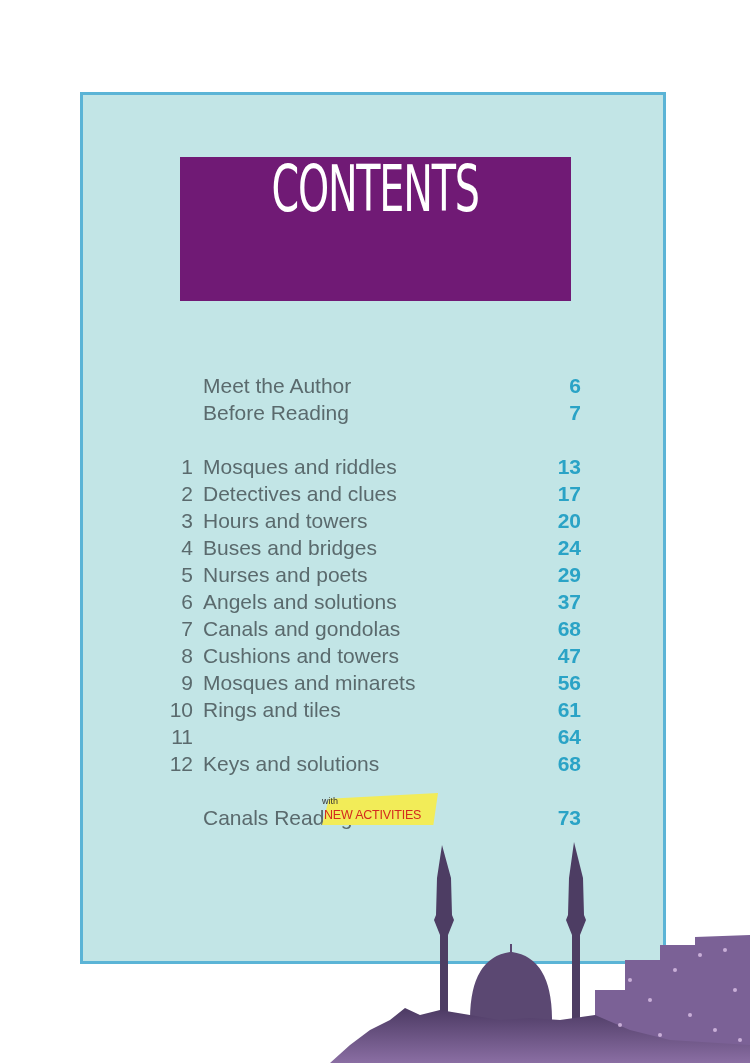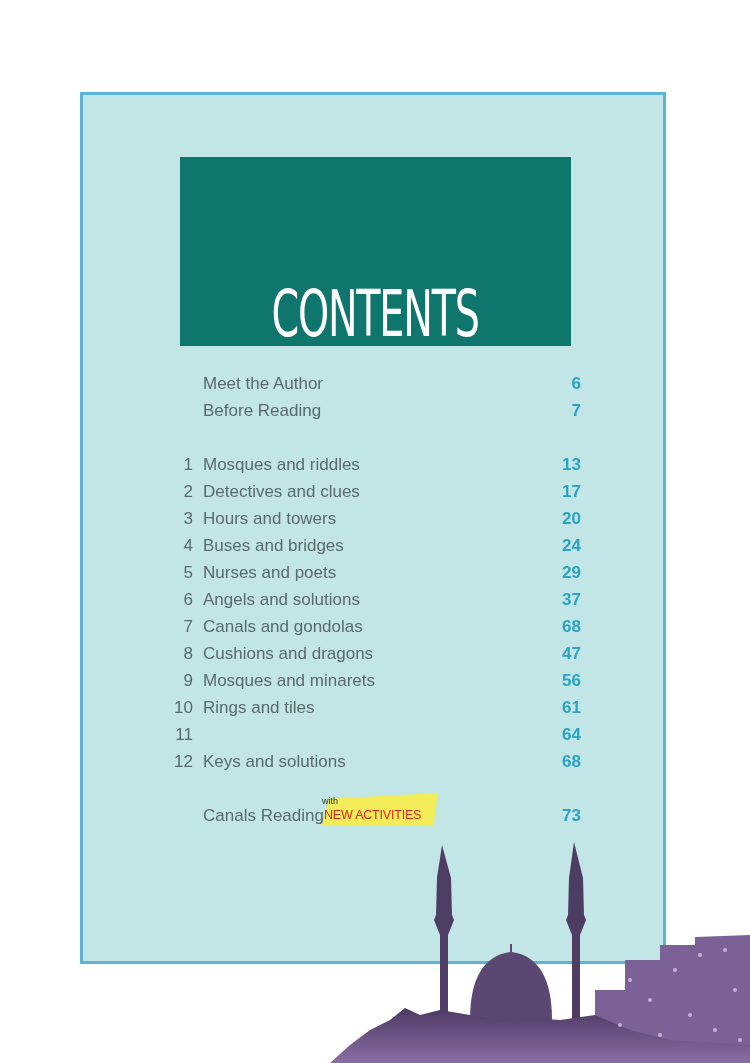--- a/index.html
+++ b/index.html
@@ -1,20 +1,20 @@
 <!DOCTYPE html>
 <html><head>
 <meta charset="utf-8">
 <style>
   html, body { margin:0; padding:0; }
   body { width:750px; height:1063px; background:#ffffff; position:relative; overflow:hidden; font-family:"Liberation Sans", sans-serif; }
   .panel { position:absolute; left:80px; top:92px; width:580px; height:866px; background:#c2e5e6; border:3px solid #5bb4d6; }
-  .title-box { position:absolute; left:180px; top:157px; width:391px; height:189px; background:#0f766e; display:flex; align-items:flex-end; justify-content:center; }
+  .title-box { position:absolute; left:180px; top:157px; width:391px; height:144px; background:#701a75; display:flex; align-items:flex-start; justify-content:center; }
   .title { color:#ffffff; font-family:"DejaVu Sans", sans-serif; font-size:64px; font-weight:normal; letter-spacing:-2px; transform:scaleX(0.62); transform-origin:center; line-height:1; }
-  .row { position:absolute; left:160px; width:421px; height:22px; font-size:17px; color:#5a6a6d; }
+  .row { position:absolute; left:160px; width:421px; height:22px; font-size:21px; color:#5a6a6d; }
   .row .num { position:absolute; right:388px; top:0; text-align:right; }
   .row .label { position:absolute; left:43px; top:0; white-space:nowrap; }
   .row .page { position:absolute; right:0; top:0; color:#2aa3c6; font-weight:bold; }
   .badge { position:absolute; left:322px; top:793px; width:116px; height:32px; }
   .badge .bg { position:absolute; inset:0; background:#f2ec58; clip-path:polygon(6% 18%, 100% 0, 96% 100%, 0 100%); }
   .badge .with { position:absolute; left:0; right:0; top:3px; text-align:left; font-size:9px; color:#333; }
   .badge .na { position:absolute; left:2px; top:15px; font-size:12.5px; font-weight:normal; color:#d42a1e; letter-spacing:-0.2px; white-space:nowrap; }
   .skyline { position:absolute; left:330px; top:840px; width:420px; height:223px; }
 </style>
 </head>
@@ -65,21 +65,21 @@
   <span class="label">Angels and solutions</span>
   <span class="page">37</span>
 </div>
 <div class="row" style="top:617px">
   <span class="num">7</span>
   <span class="label">Canals and gondolas</span>
   <span class="page">68</span>
 </div>
 <div class="row" style="top:644px">
   <span class="num">8</span>
-  <span class="label">Cushions and dragons</span>
+  <span class="label">Cushions and towers</span>
   <span class="page">47</span>
 </div>
 <div class="row" style="top:671px">
   <span class="num">9</span>
   <span class="label">Mosques and minarets</span>
   <span class="page">56</span>
 </div>
 <div class="row" style="top:698px">
   <span class="num">10</span>
   <span class="label">Rings and tiles</span>

